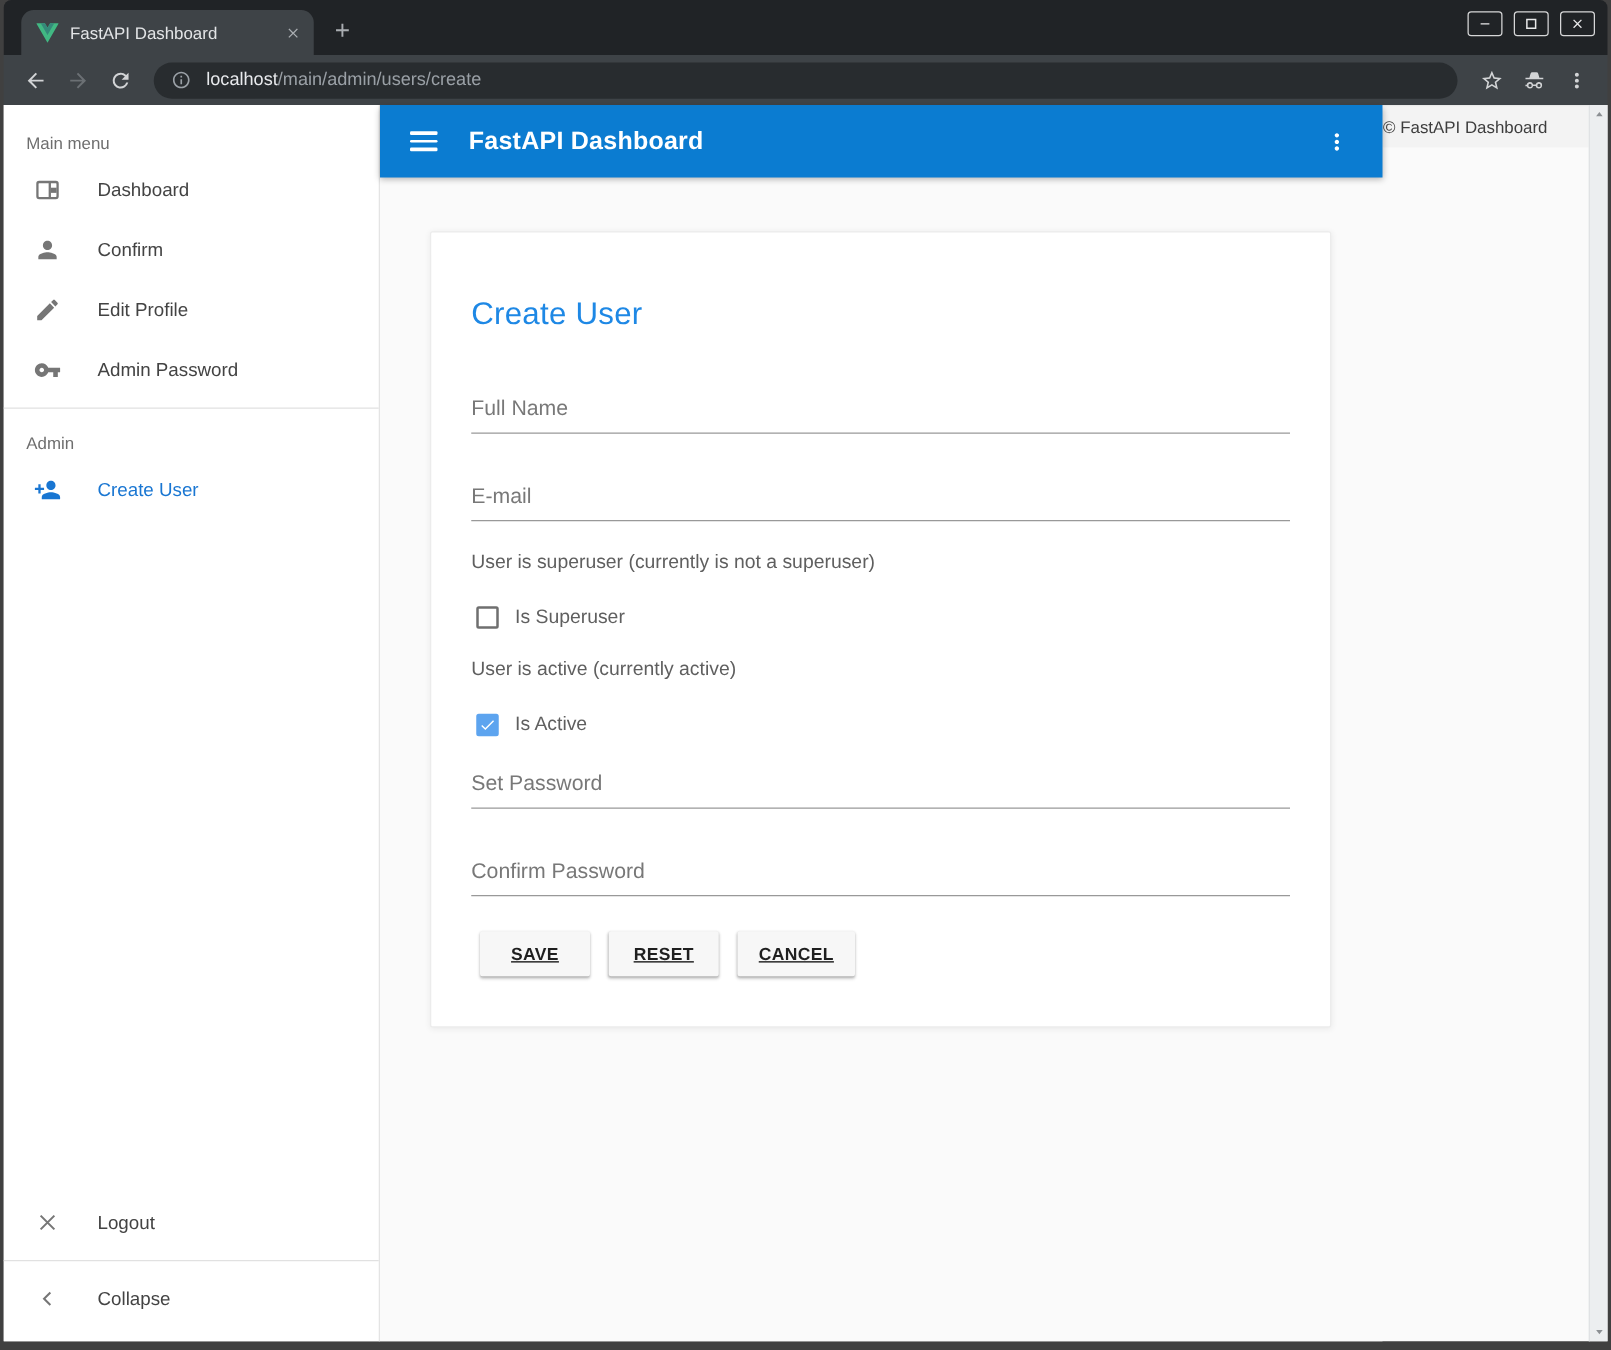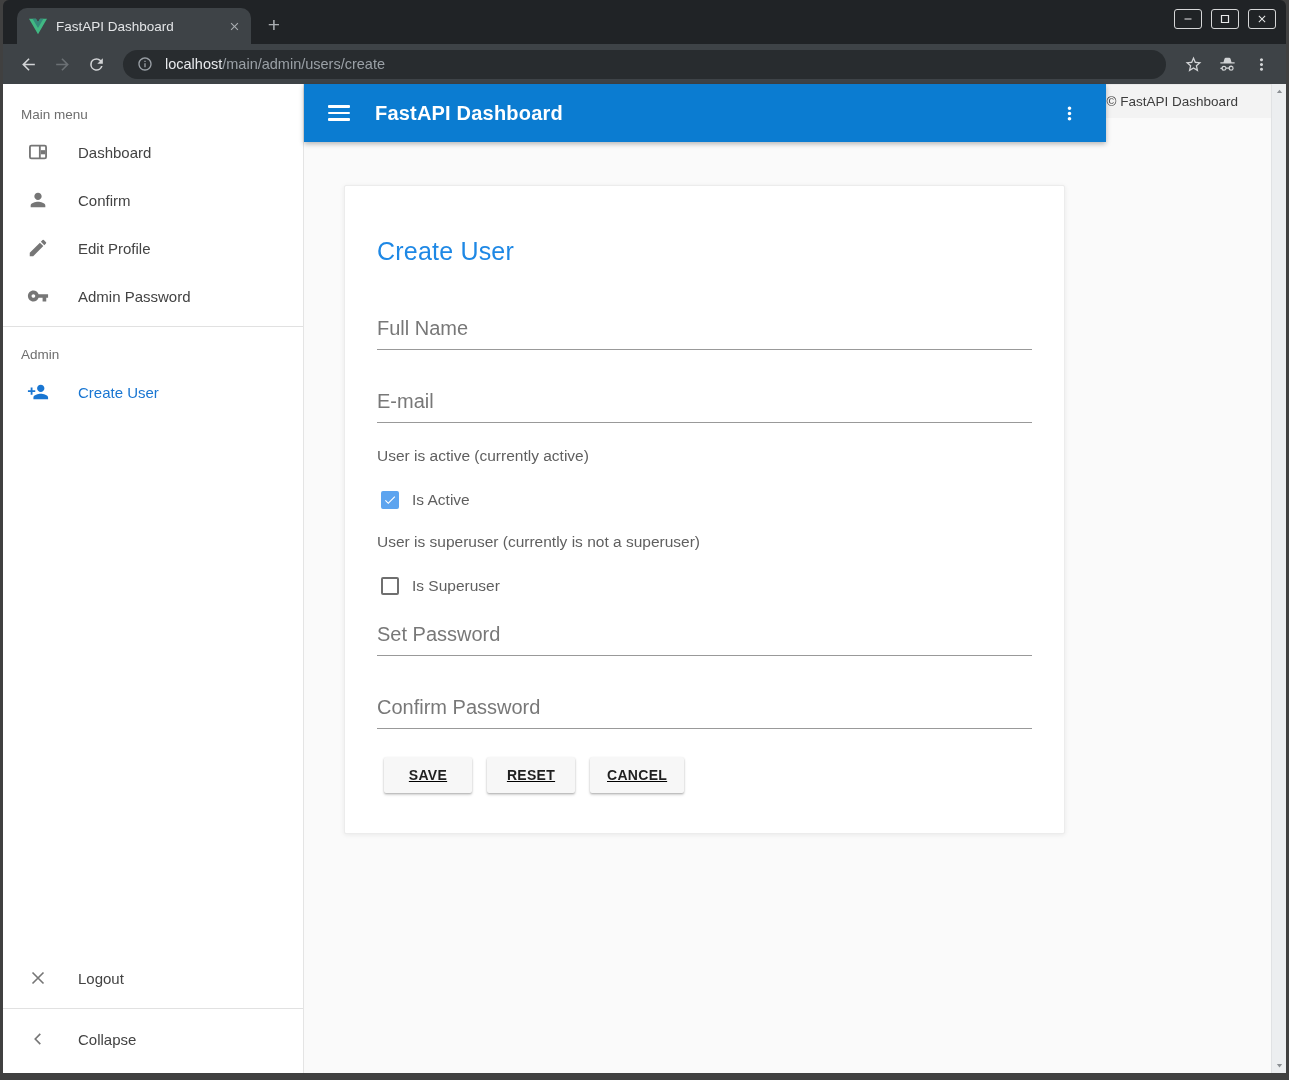--- a/index.html
+++ b/index.html
@@ -67,21 +67,21 @@
   .more-vert svg { width:21px; height:21px; }
 
   .content { flex:1; overflow:hidden; }
   .card { margin:43px 41px 0 40px; background:#ffffff; border-radius:2px;
           border:1px solid #ececec; box-shadow:0 1px 5px rgba(0,0,0,.07);
           padding:30px 32px 40px 32px; }
   .card h1 { color:#1e88e5; font-size:25px; font-weight:500; margin-top:21px; letter-spacing:.2px; }
 
   .field { margin-top:36px; }
   .field input { width:100%; border:none; border-bottom:1px solid #999999; background:transparent;
-                 font-size:20px; color:#212121; padding:4px 0 9px 0; outline:none;
+                 font-size:17px; color:#212121; padding:4px 0 9px 0; outline:none;
                  font-family:"Liberation Sans", sans-serif; }
   .field input::placeholder { color:#787878; opacity:1; }
   .field.first { margin-top:47px; }
 
   .hint { color:#5f5f5f; font-size:15.5px; margin-top:24px; }
   .check-row { display:flex; align-items:center; margin-top:26px; margin-left:4px; cursor:pointer; }
   .checkbox { width:18px; height:18px; border:2px solid #6f6f6f; border-radius:2px; flex:none; }
   .checkbox.checked { border-color:#5da4ef; background:#5da4ef; display:flex; align-items:center; justify-content:center; }
   .checkbox.checked svg { width:16px; height:16px; }
   .check-label { color:#5f5f5f; font-size:15.5px; margin-left:13px; }
@@ -287,39 +287,39 @@
 
               <div class="field first">
                 <input type="text" placeholder="Full Name" style="">
               </div>
 
               <div class="field">
                 <input type="text" placeholder="E-mail" style="">
               </div>
 
               <div class="check-block">
+                <div class="hint">User is superuser (currently is not a superuser)</div>
+                <div class="check-row">
+                  <span class="checkbox"></span>
+                  <span class="check-label">Is Superuser</span>
+                </div>
+              </div>
+
+              <div class="check-block">
                 <div class="hint">User is active (currently active)</div>
                 <div class="check-row">
                   <span class="checkbox checked">
                     <svg viewBox="0 0 24 24">
                         <path fill="#ffffff" d="M9 16.2L4.8 12l-1.4 1.4L9 19 21 7l-1.4-1.4z"></path>
                       </svg>
                   </span>
                   <span class="check-label">Is Active</span>
                 </div>
               </div>
 
-              <div class="check-block">
-                <div class="hint">User is superuser (currently is not a superuser)</div>
-                <div class="check-row">
-                  <span class="checkbox"></span>
-                  <span class="check-label">Is Superuser</span>
-                </div>
-              </div>
-
               <div class="field" style="margin-top:24px">
                 <input type="password" placeholder="Set Password" style="">
               </div>
 
               <div class="field">
                 <input type="password" placeholder="Confirm Password" style="">
               </div>
 
               <div class="btn-row">
                 <button class="btn">SAVE</button>

